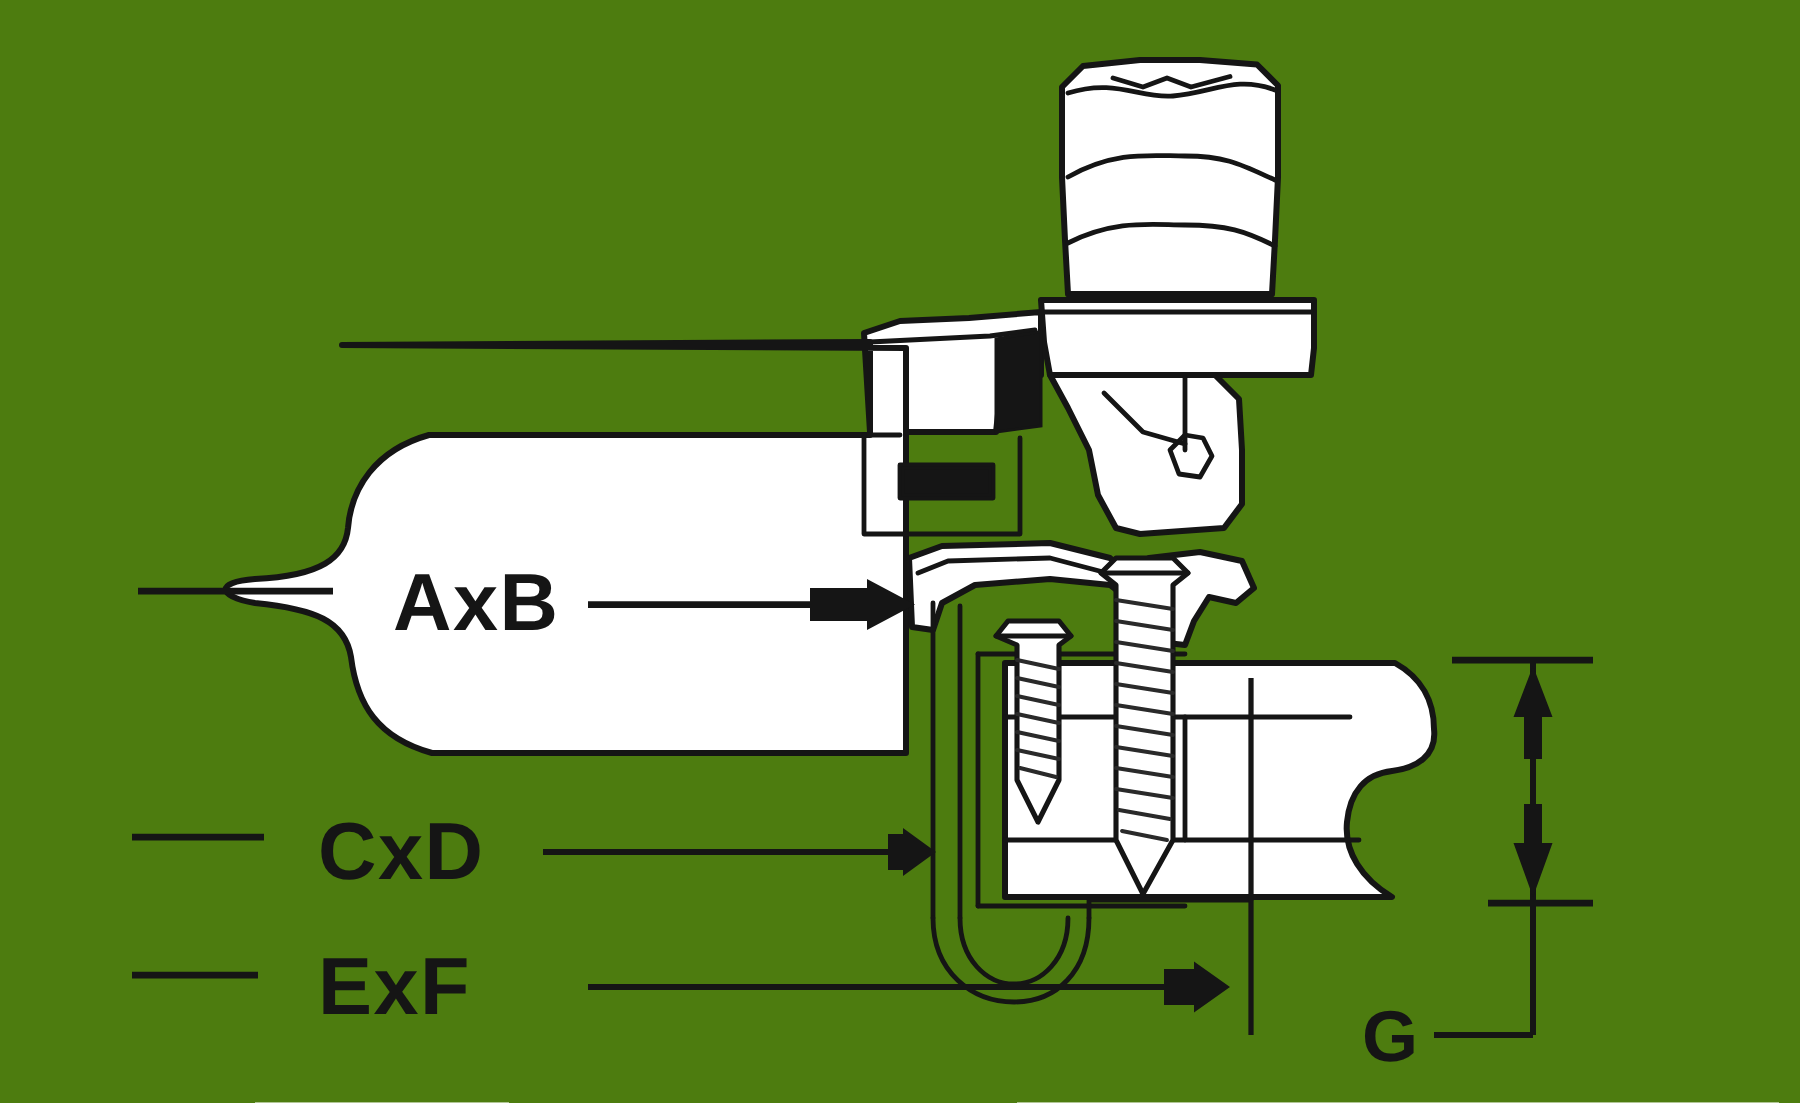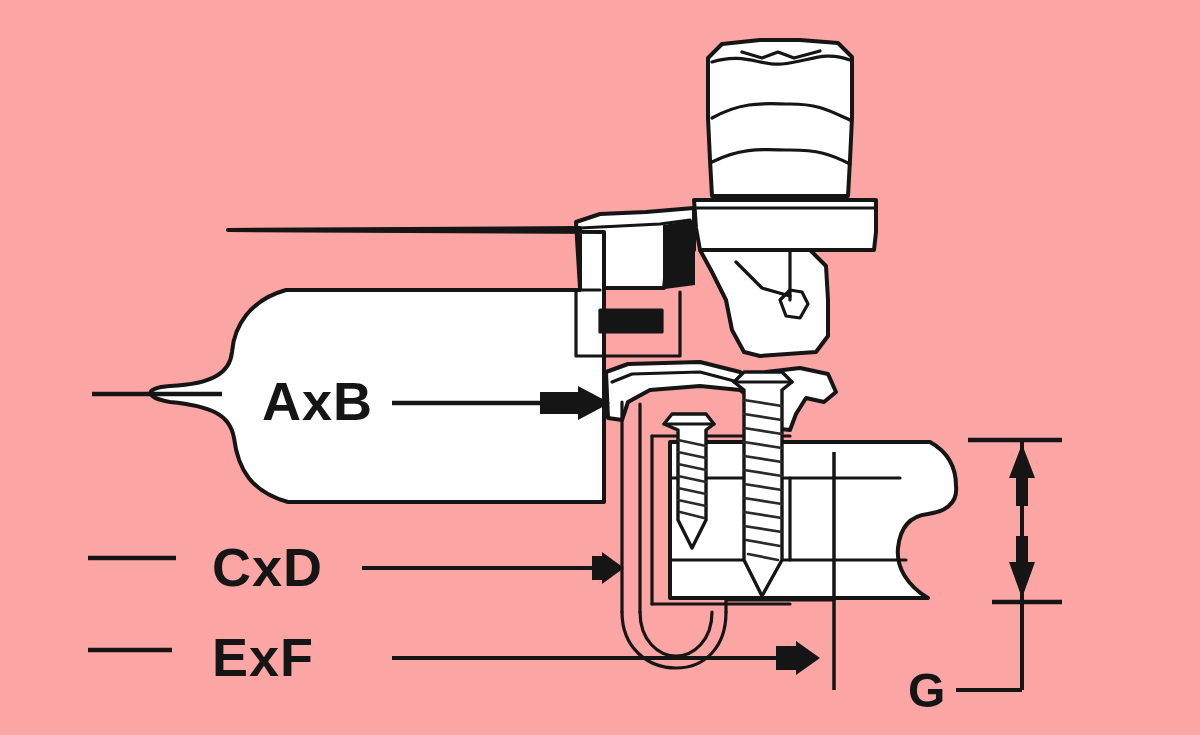--- a/index.html
+++ b/index.html
@@ -8,21 +8,21 @@
     padding: 0;
     background: #ffffff;
   }
   body {
     font-family: "Liberation Sans", sans-serif;
   }
   #stage {
     position: relative;
     width: 1200px;
     height: 735px;
-    background: #fca5a5;
+    background: #4d7c0f;
     overflow: hidden;
   }
   #diagram-svg {
     position: absolute;
     left: 0;
     top: 0;
     width: 1200px;
     height: 735px;
     display: block;
   }

